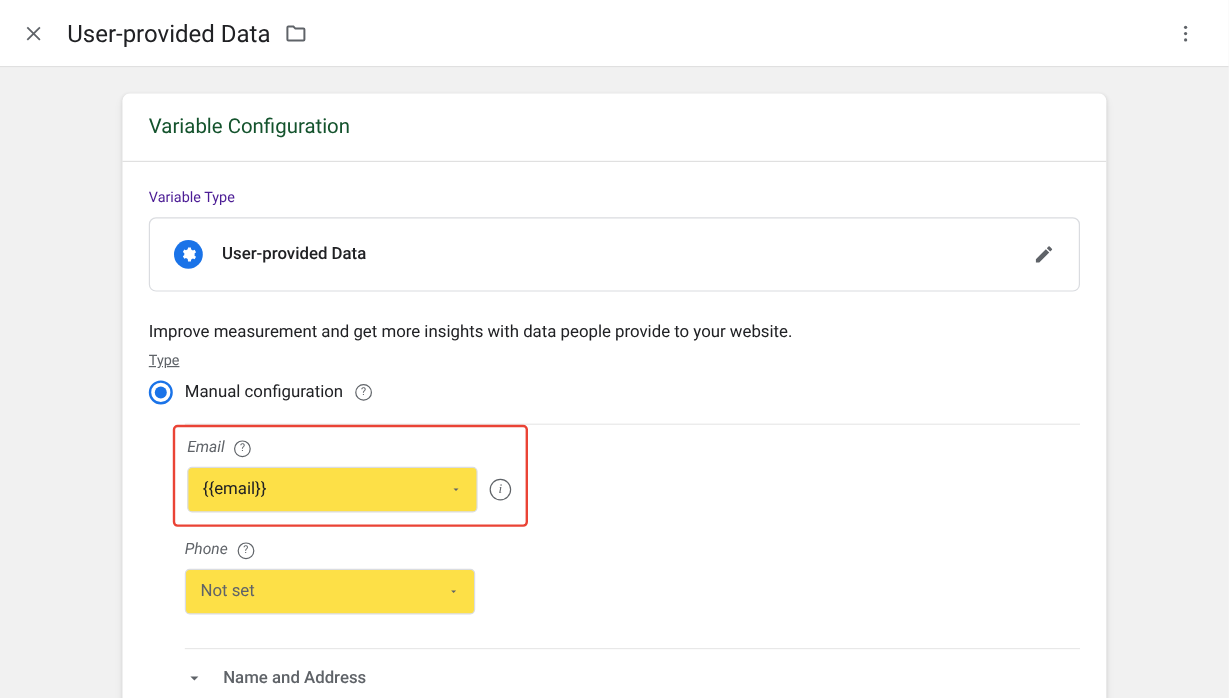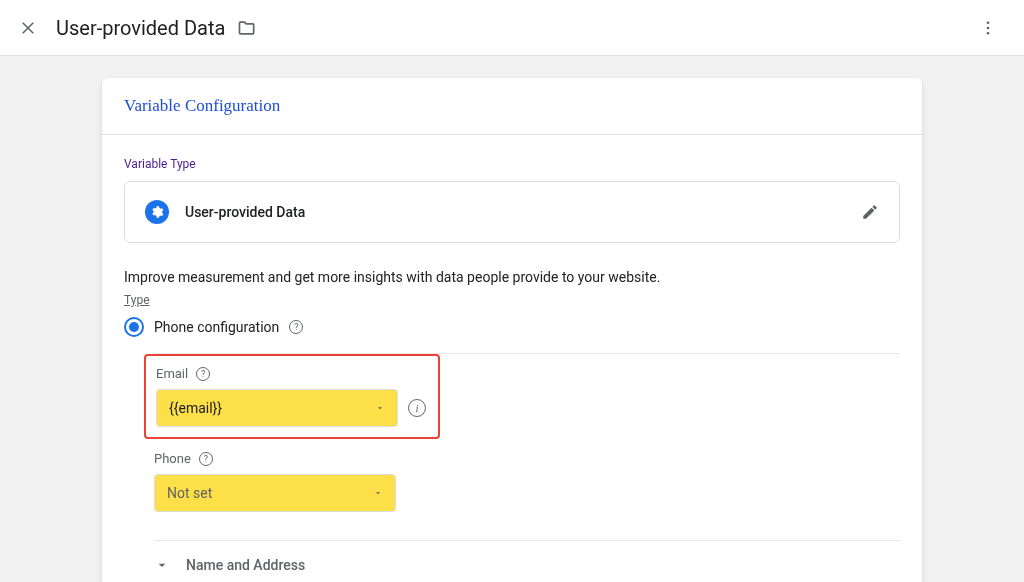--- a/index.html
+++ b/index.html
@@ -73,23 +73,22 @@
       max-width: 820px;
       margin: 22px auto 0;
       background: #fff;
       border-radius: 6px;
       box-shadow: 0 1px 3px rgba(0,0,0,0.1), 0 4px 8px rgba(0,0,0,0.06);
     }
     .card-header {
       padding: 18px 22px;
       font-size: 17px;
       font-weight: 400;
-      color: #1d4ed8;
+      color: #14532d;
       border-bottom: 1px solid #e0e0e0;
-      font-family: Liberation Serif, serif;
     }
     .card-body {
       padding: 22px;
     }
     .section-label {
       font-size: 12px;
       color: #4c1d95;
       margin-bottom: 10px;
     }
     .variable-type-box {
@@ -183,20 +182,21 @@
     }
     .field-label-row {
       display: flex;
       align-items: center;
       gap: 8px;
       margin-bottom: 8px;
     }
     .field-label {
       font-size: 13px;
       color: #5f6368;
+      font-style: italic;
     }
     .field-input-row {
       display: flex;
       align-items: center;
       gap: 10px;
     }
     .field-select {
       position: relative;
       border: 1px solid #dadce0;
       border-radius: 4px;
@@ -312,21 +312,21 @@
       </div>
     </div>
 
     <div class="description">Improve measurement and get more insights with data people provide to your website.</div>
     <div class="type-label">Type</div>
 
     <div class="radio-row">
       <div class="radio-outer">
         <div class="radio-inner"></div>
       </div>
-      <span class="radio-label">Phone configuration</span>
+      <span class="radio-label">Manual configuration</span>
       <span class="help-icon">?</span>
     </div>
 
     <div class="fields-section">
       <div class="highlight-box">
         <div class="field-group">
           <div class="field-label-row">
             <span class="field-label">Email</span>
             <span class="help-icon">?</span>
           </div>

